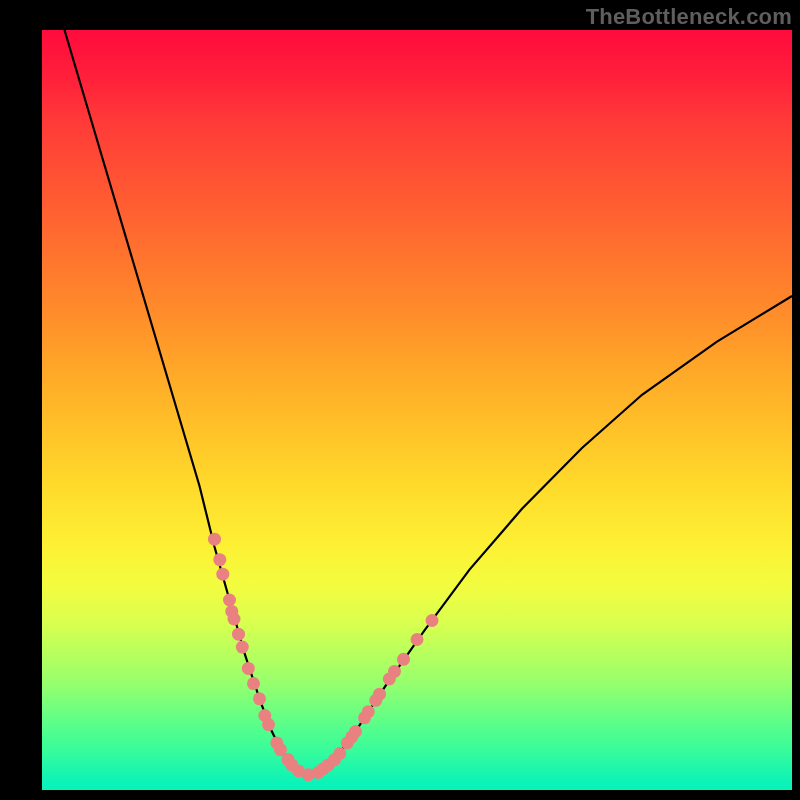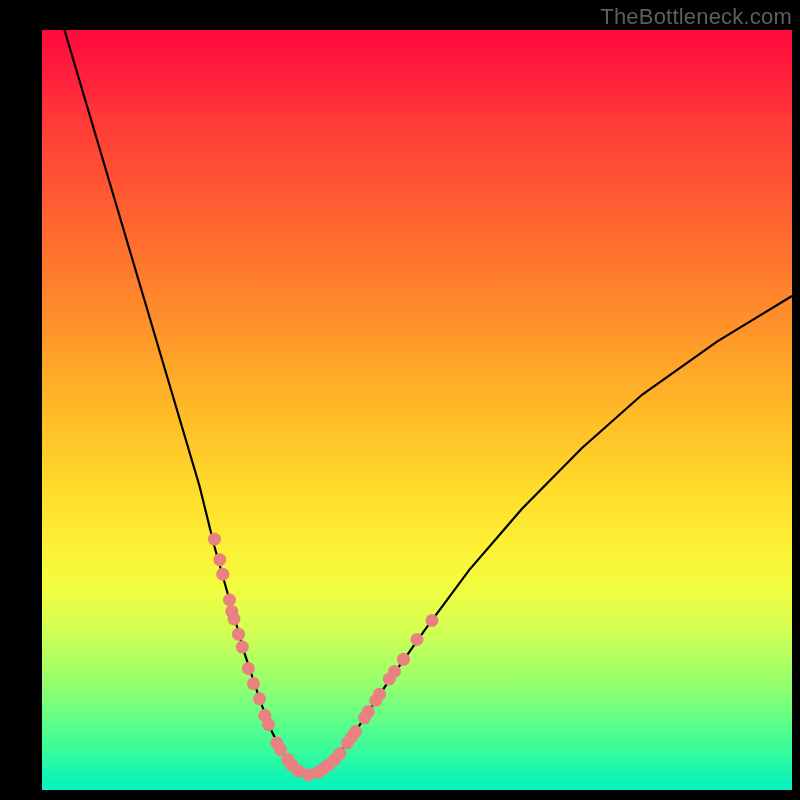--- a/index.html
+++ b/index.html
@@ -48,21 +48,21 @@
       #0cf3b8 99%,
       #08f3ba 100%
     );
   }
   .watermark {
     position: absolute;
     top: 4px;
     right: 8px;
     color: #5e5e5e;
     font-size: 22px;
-    font-weight: 400;
+    font-weight: 700;
     letter-spacing: 0.2px;
     user-select: none;
   }
   svg.curve {
     position: absolute;
     left: 0;
     top: 0;
     width: 750px;
     height: 760px;
     overflow: visible;

